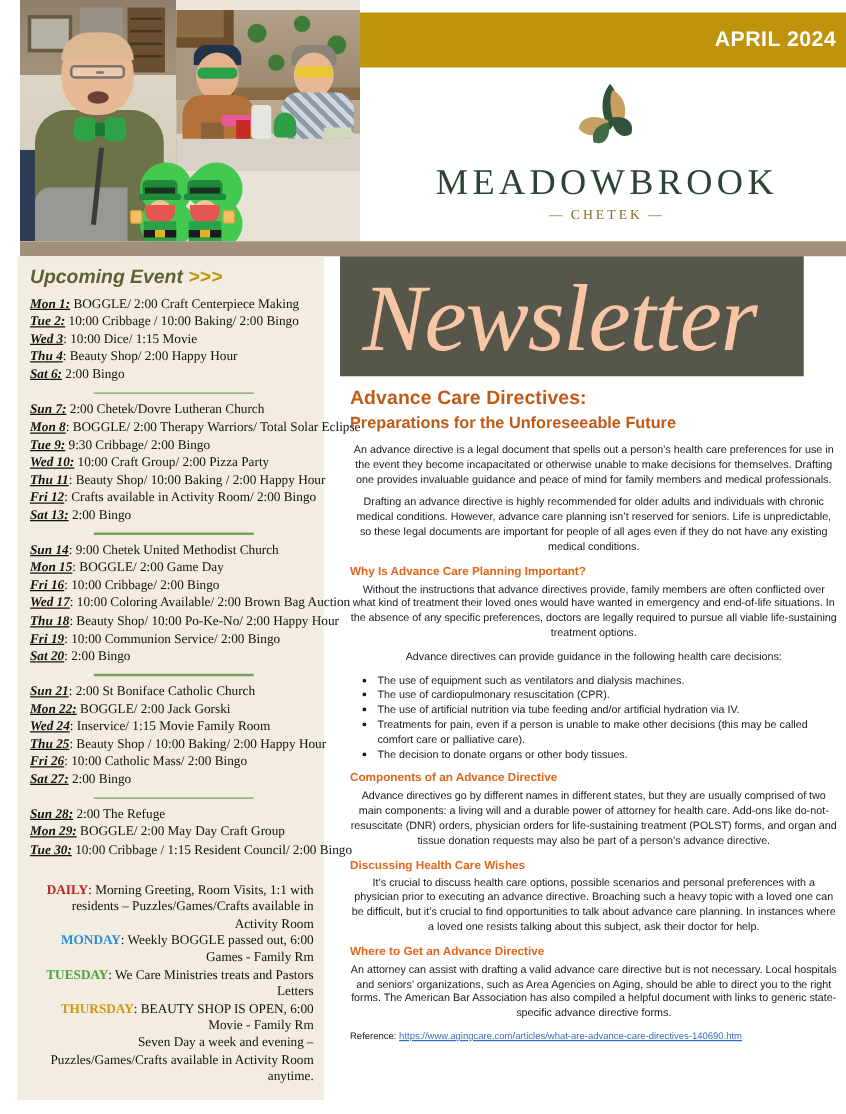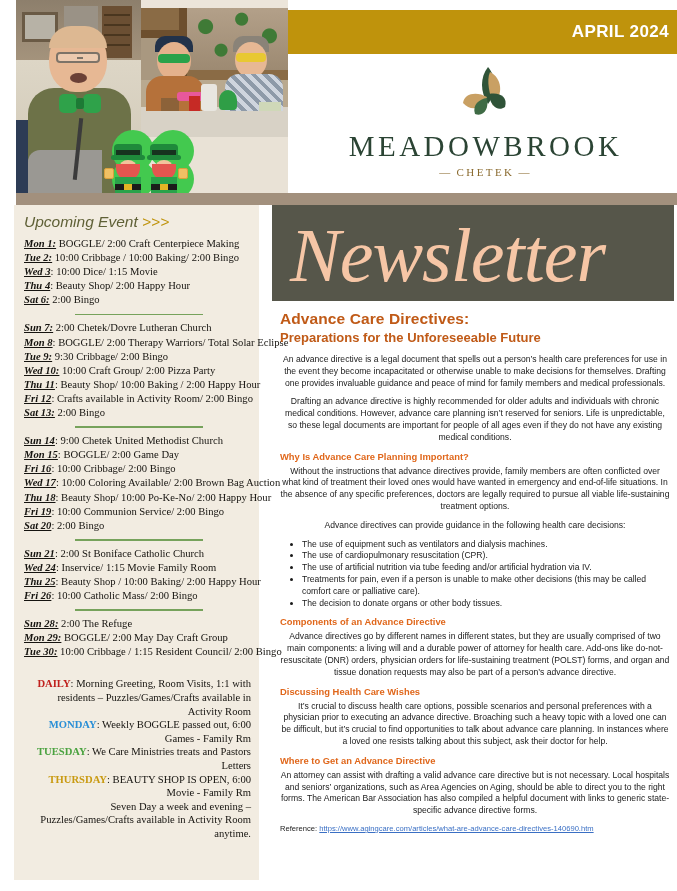--- a/index.html
+++ b/index.html
@@ -107,33 +107,33 @@
       font-family:"Liberation Serif", serif; font-size:29px; letter-spacing:3.5px; color:#2b4434; }
   .logo-sub { position:absolute; left:0; top:108px; width:395px; text-align:center;
       font-family:"Liberation Serif", serif; font-size:11px; letter-spacing:2.4px; color:#8a6a2e; }
   .logo-sub:before, .logo-sub:after { content:"—"; color:#8a6a2e; margin:0 4px; }
 
   
   .taupe-band { position:absolute; left:0; top:193px; width:667px; height:12px; background:#a2907d; }
 
   
   .sidebar { position:absolute; left: 14px; top: 205px; width: 245px; height: 675px; background:#f2ece1; }
-  .sidebar-head { margin: 8px 0 6px 10px; font-size: 15.5px; font-weight: 400; font-style: italic; color:#5f6036; font-family:"Liberation Sans", sans-serif; }
+  .sidebar-head { margin: 8px 0 6px 10px; font-size: 15.5px; font-weight: 700; font-style: italic; color:#5f6036; font-family:"Liberation Sans", sans-serif; }
   .sidebar-head .chev { color:#bf930c; }
   .ev-list { margin: 0 6px 0 10px; }
   .ev { font-family:"Liberation Serif", serif; font-size:10.6px; color:#15130f; line-height:14.1px; white-space:nowrap; }
   .ev b { font-style: italic; font-weight: 700; text-decoration: underline; }
   .wk-div { height:14px; display:flex; align-items:center; justify-content:center; }
   .wk-div i { display:block; width:128px; height:1.5px; background:#76a25b; }
 
   .weekly { margin: 18px 8px 0 10px; font-family:"Liberation Serif", serif; font-size:10.6px; color:#15130f; line-height:13.6px; }
   .weekly p { margin-bottom: 0; text-align: right; }
 
   
-  .news-band { position:absolute; left:272px; top:205px; width:402px; height:96px; background:#56564a; }
+  .news-band { position:absolute; left:272px; top:205px; width:371px; height:96px; background:#56564a; }
   .news-word { position:absolute; left:18px; top:4px; font-family:"Liberation Serif", serif; font-style:italic;
       font-size:76px; color:#f6c6a6; letter-spacing:-1px; line-height:92px; }
 
   
   .article { position:absolute; left:280px; top:310px; width:390px; height:570px; }
   .art-h1 { color:#c05a17; font-size:15.5px; font-weight:700; letter-spacing:.1px; }
   .art-h2 { color:#c05a17; font-size:13px; font-weight:700; margin-top:2px; margin-bottom:9px; }
   .art-h3 { color:#e0671b; font-size:9.4px; font-weight:700; margin:7px 0 4px; }
   .art-p { font-size:8.6px; line-height:11.8px; color:#1a1a1a; margin-bottom:7px; text-align:center; }
   .art-ul { margin:0 0 7px 22px; }
@@ -277,23 +277,25 @@
         <div class="ev"><b>Mon 15</b><span>: BOGGLE/ 2:00 Game Day</span></div>
         <div class="ev"><b>Fri 16</b><span>: 10:00 Cribbage/ 2:00 Bingo</span></div>
         <div class="ev"><b>Wed 17</b><span>: 10:00 Coloring Available/ 2:00 Brown Bag Auction</span></div>
         <div class="ev"><b>Thu 18</b><span>: Beauty Shop/ 10:00 Po-Ke-No/ 2:00 Happy Hour</span></div>
         <div class="ev"><b>Fri 19</b><span>: 10:00 Communion Service/ 2:00 Bingo</span></div>
         <div class="ev"><b>Sat 20</b><span>: 2:00 Bingo</span></div>
         <div class="wk-div">
           <i></i>
         </div>
         <div class="ev"><b>Sun 21</b><span>: 2:00 St Boniface Catholic Church</span></div>
+        <div class="ev"><b>Mon 22:</b><span> BOGGLE/ 2:00 Jack Gorski</span></div>
         <div class="ev"><b>Wed 24</b><span>: Inservice/ 1:15 Movie Family Room</span></div>
         <div class="ev"><b>Thu 25</b><span>: Beauty Shop / 10:00 Baking/ 2:00 Happy Hour</span></div>
         <div class="ev"><b>Fri 26</b><span>: 10:00 Catholic Mass/ 2:00 Bingo</span></div>
+        <div class="ev"><b>Sat 27:</b><span> 2:00 Bingo</span></div>
         <div class="wk-div">
           <i></i>
         </div>
         <div class="ev"><b>Sun 28:</b><span> 2:00 The Refuge</span></div>
         <div class="ev"><b>Mon 29:</b><span> BOGGLE/ 2:00 May Day Craft Group</span></div>
         <div class="ev"><b>Tue 30:</b><span> 10:00 Cribbage / 1:15 Resident Council/ 2:00 Bingo</span></div>
       </div>
     <div class="weekly" id="weekly-block">
         <p><span style="color: rgb(192, 33, 29); font-weight: 700;">DAILY</span><span>: Morning Greeting, Room Visits, 1:1 with residents – Puzzles/Games/Crafts available in Activity Room</span></p>
         <p><span style="color: rgb(42, 143, 214); font-weight: 700;">MONDAY</span><span>: Weekly BOGGLE passed out, 6:00 Games - Family Rm</span></p>

